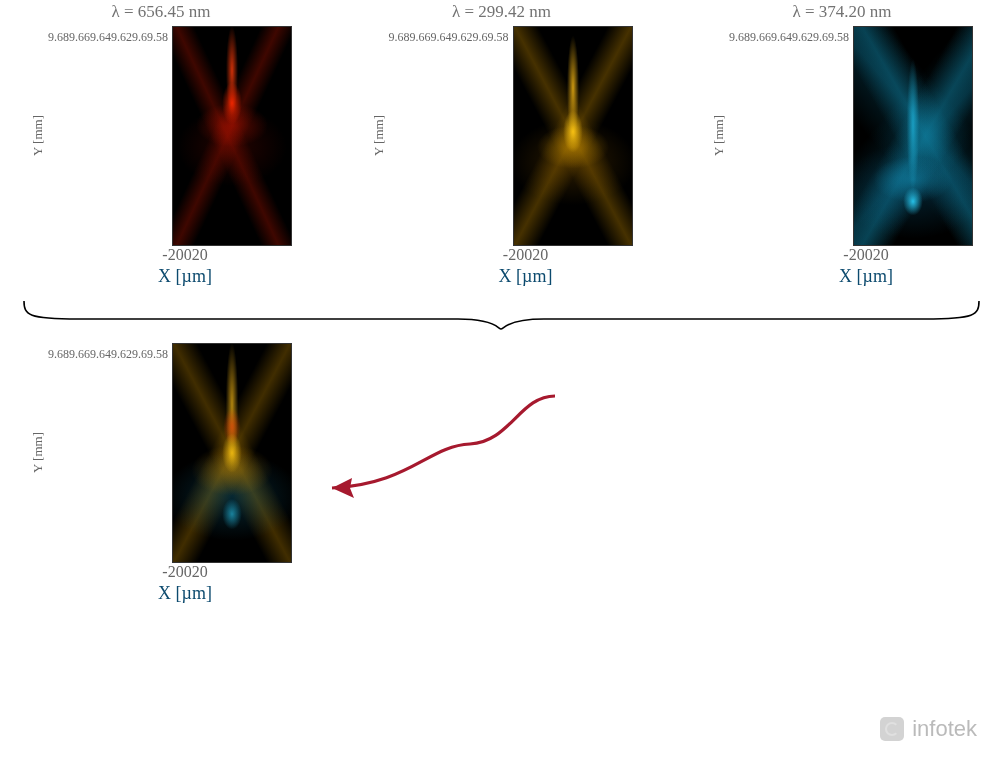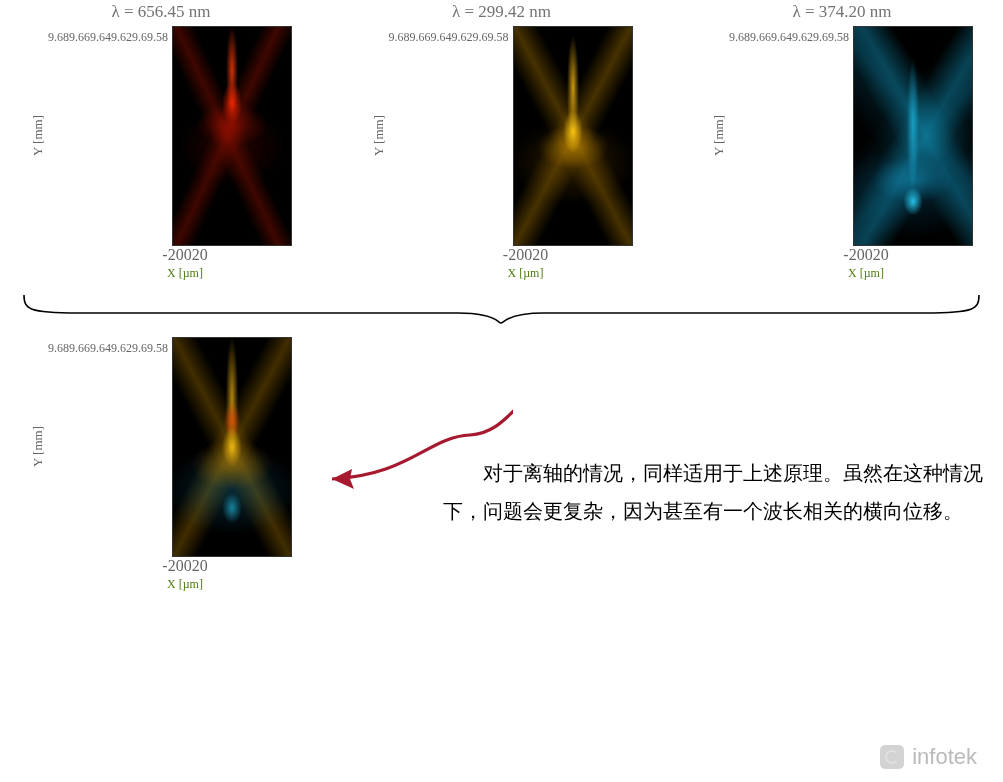--- a/index.html
+++ b/index.html
@@ -65,22 +65,22 @@
     align-items: center;
   }
   .x-ticks {
     display: flex;
     justify-content: center;
     width: 120px;
     font-size: 16px;
     color: #666;
   }
   .x-axis-label {
-    font-size: 12px;
-    color: #4d7c0f;
+    font-size: 18px;
+    color: #0c4a6e;
     margin-top: 2px;
   }
 
   
   .pattern {
     position: absolute;
     inset: 0;
   }
   .glow-red {
     background:
@@ -146,21 +146,21 @@
     max-width: 560px;
     margin-left: -70px;
     margin-top: 55px;
     font-family: "Microsoft YaHei", "SimSun", sans-serif;
     text-indent: 2em;
   }
 
   .watermark {
     position: absolute;
     right: 26px;
-    bottom: 12px;
+    bottom: 40px;
     color: rgba(130,130,130,0.55);
     font-size: 22px;
     font-family: Arial, sans-serif;
     display: flex;
     align-items: center;
     gap: 8px;
   }
   .wm-icon {
     width: 24px; height: 24px;
     border-radius: 5px;
@@ -295,21 +295,20 @@
       </div>
       <div class="x-axis-label">X [µm]</div>
     </div>
   </div>
 
   <svg class="arrow-svg" width="260" height="140">
     <path d="M 245 12 C 210 12, 200 58, 160 60 C 118 62, 100 100, 22 104" fill="none" stroke="#a6192e" stroke-width="3.2"></path>
     <path d="M 22 104 L 42 94 L 40 104 L 44 114 Z" fill="#a6192e"></path>
   </svg>
 
-  <p class="body-text">对于离轴的情况，同样适用于上述原理。虽然在这种情况下，问题会更复杂，因为甚至有一个波长相关的横向位移。</p>
 
 </div>
 
 
 <div class="watermark">
   <span class="wm-icon"></span>
   <span>infotek</span>
 </div>
 
 

